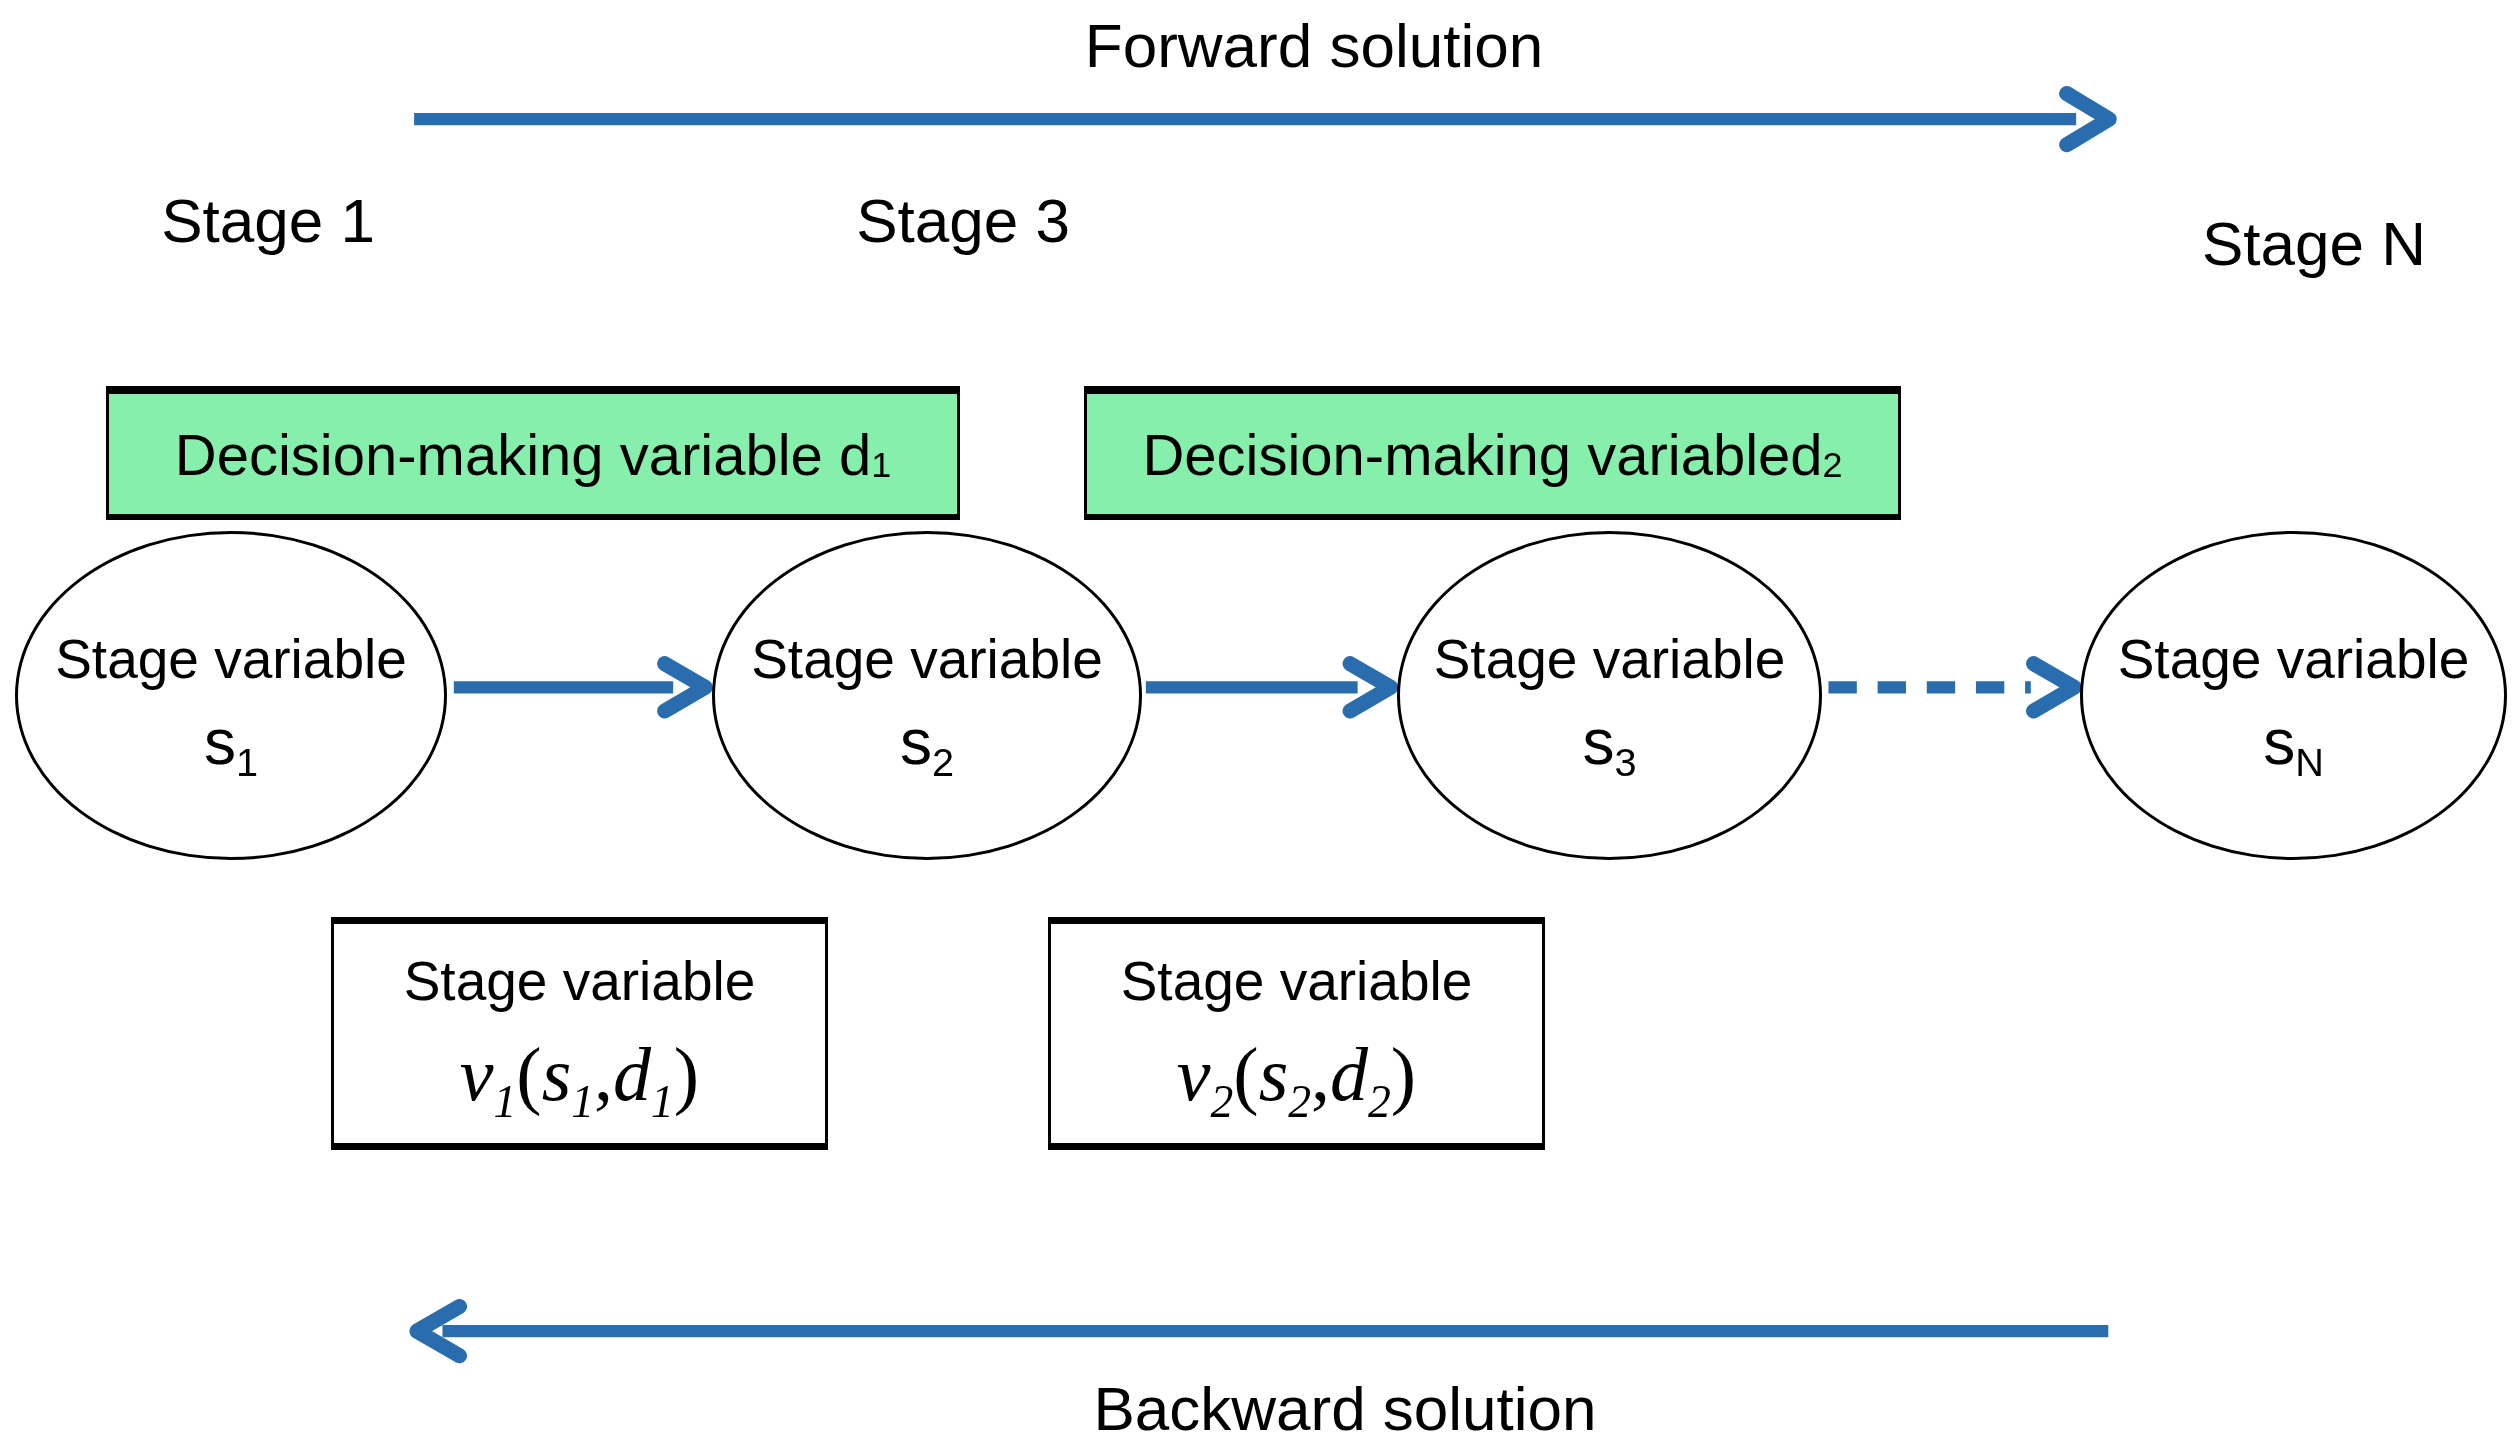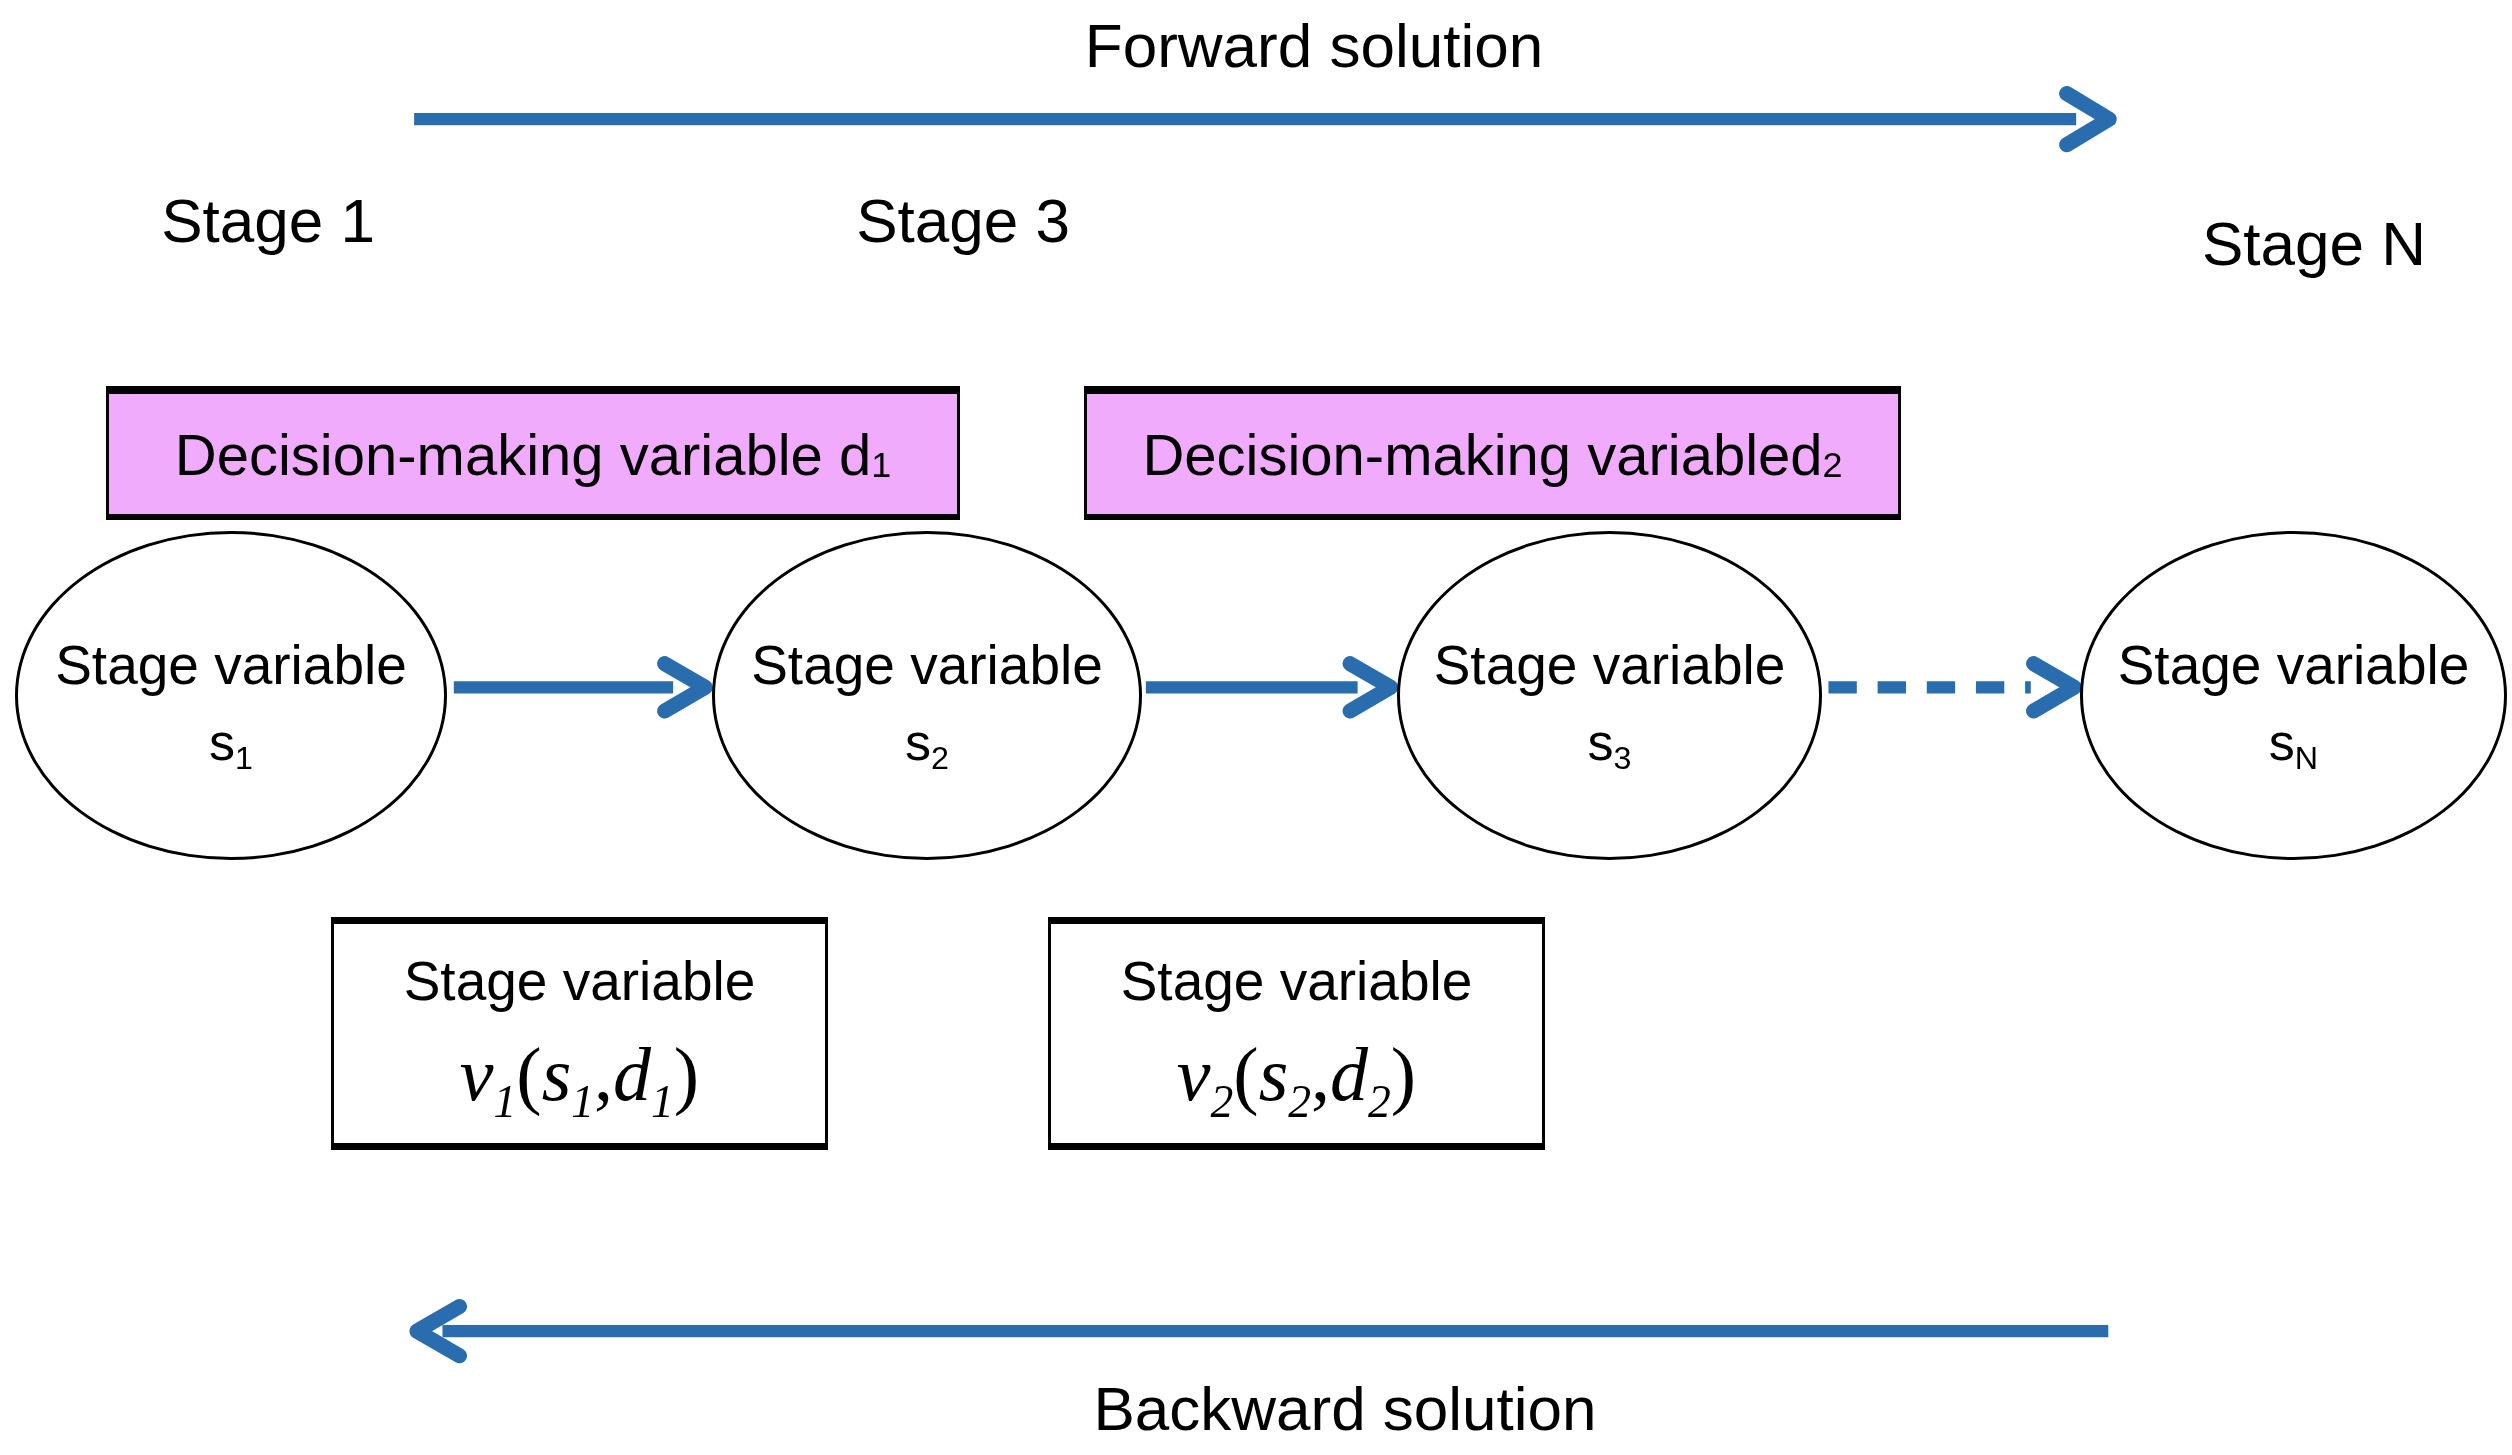--- a/index.html
+++ b/index.html
@@ -35,21 +35,21 @@
     white-space: nowrap;
     font-size: 62px;
   }
   .decision-box {
     position: absolute;
     top: 386px;
     height: 134px;
     border: 3.8px solid #000;
     border-top-width: 8.5px;
     border-bottom-width: 6.6px;
-    background: #f0abfc;
+    background: #86efac;
     display: flex;
     align-items: center;
     justify-content: center;
     font-size: 58px;
     white-space: nowrap;
     box-sizing: border-box;
   }
   .state-ellipse {
     position: absolute;
     top: 531px;
@@ -59,21 +59,21 @@
     background: #fff;
     display: flex;
     flex-direction: column;
     align-items: center;
     justify-content: center;
     gap: 19px;
     box-sizing: border-box;
     padding-top: 9.5px;
   }
   .state-line1 { font-size: 55px; white-space: nowrap; }
-  .state-symbol-line { font-size: 52px; line-height: 1; }
+  .state-symbol-line { font-size: 64px; line-height: 1; }
   .ssub {
     font-size: 0.62em;
     position: relative;
     top: 0.30em;
   }
   .value-box {
     position: absolute;
     top: 917px;
     width: 497px;
     height: 233px;

